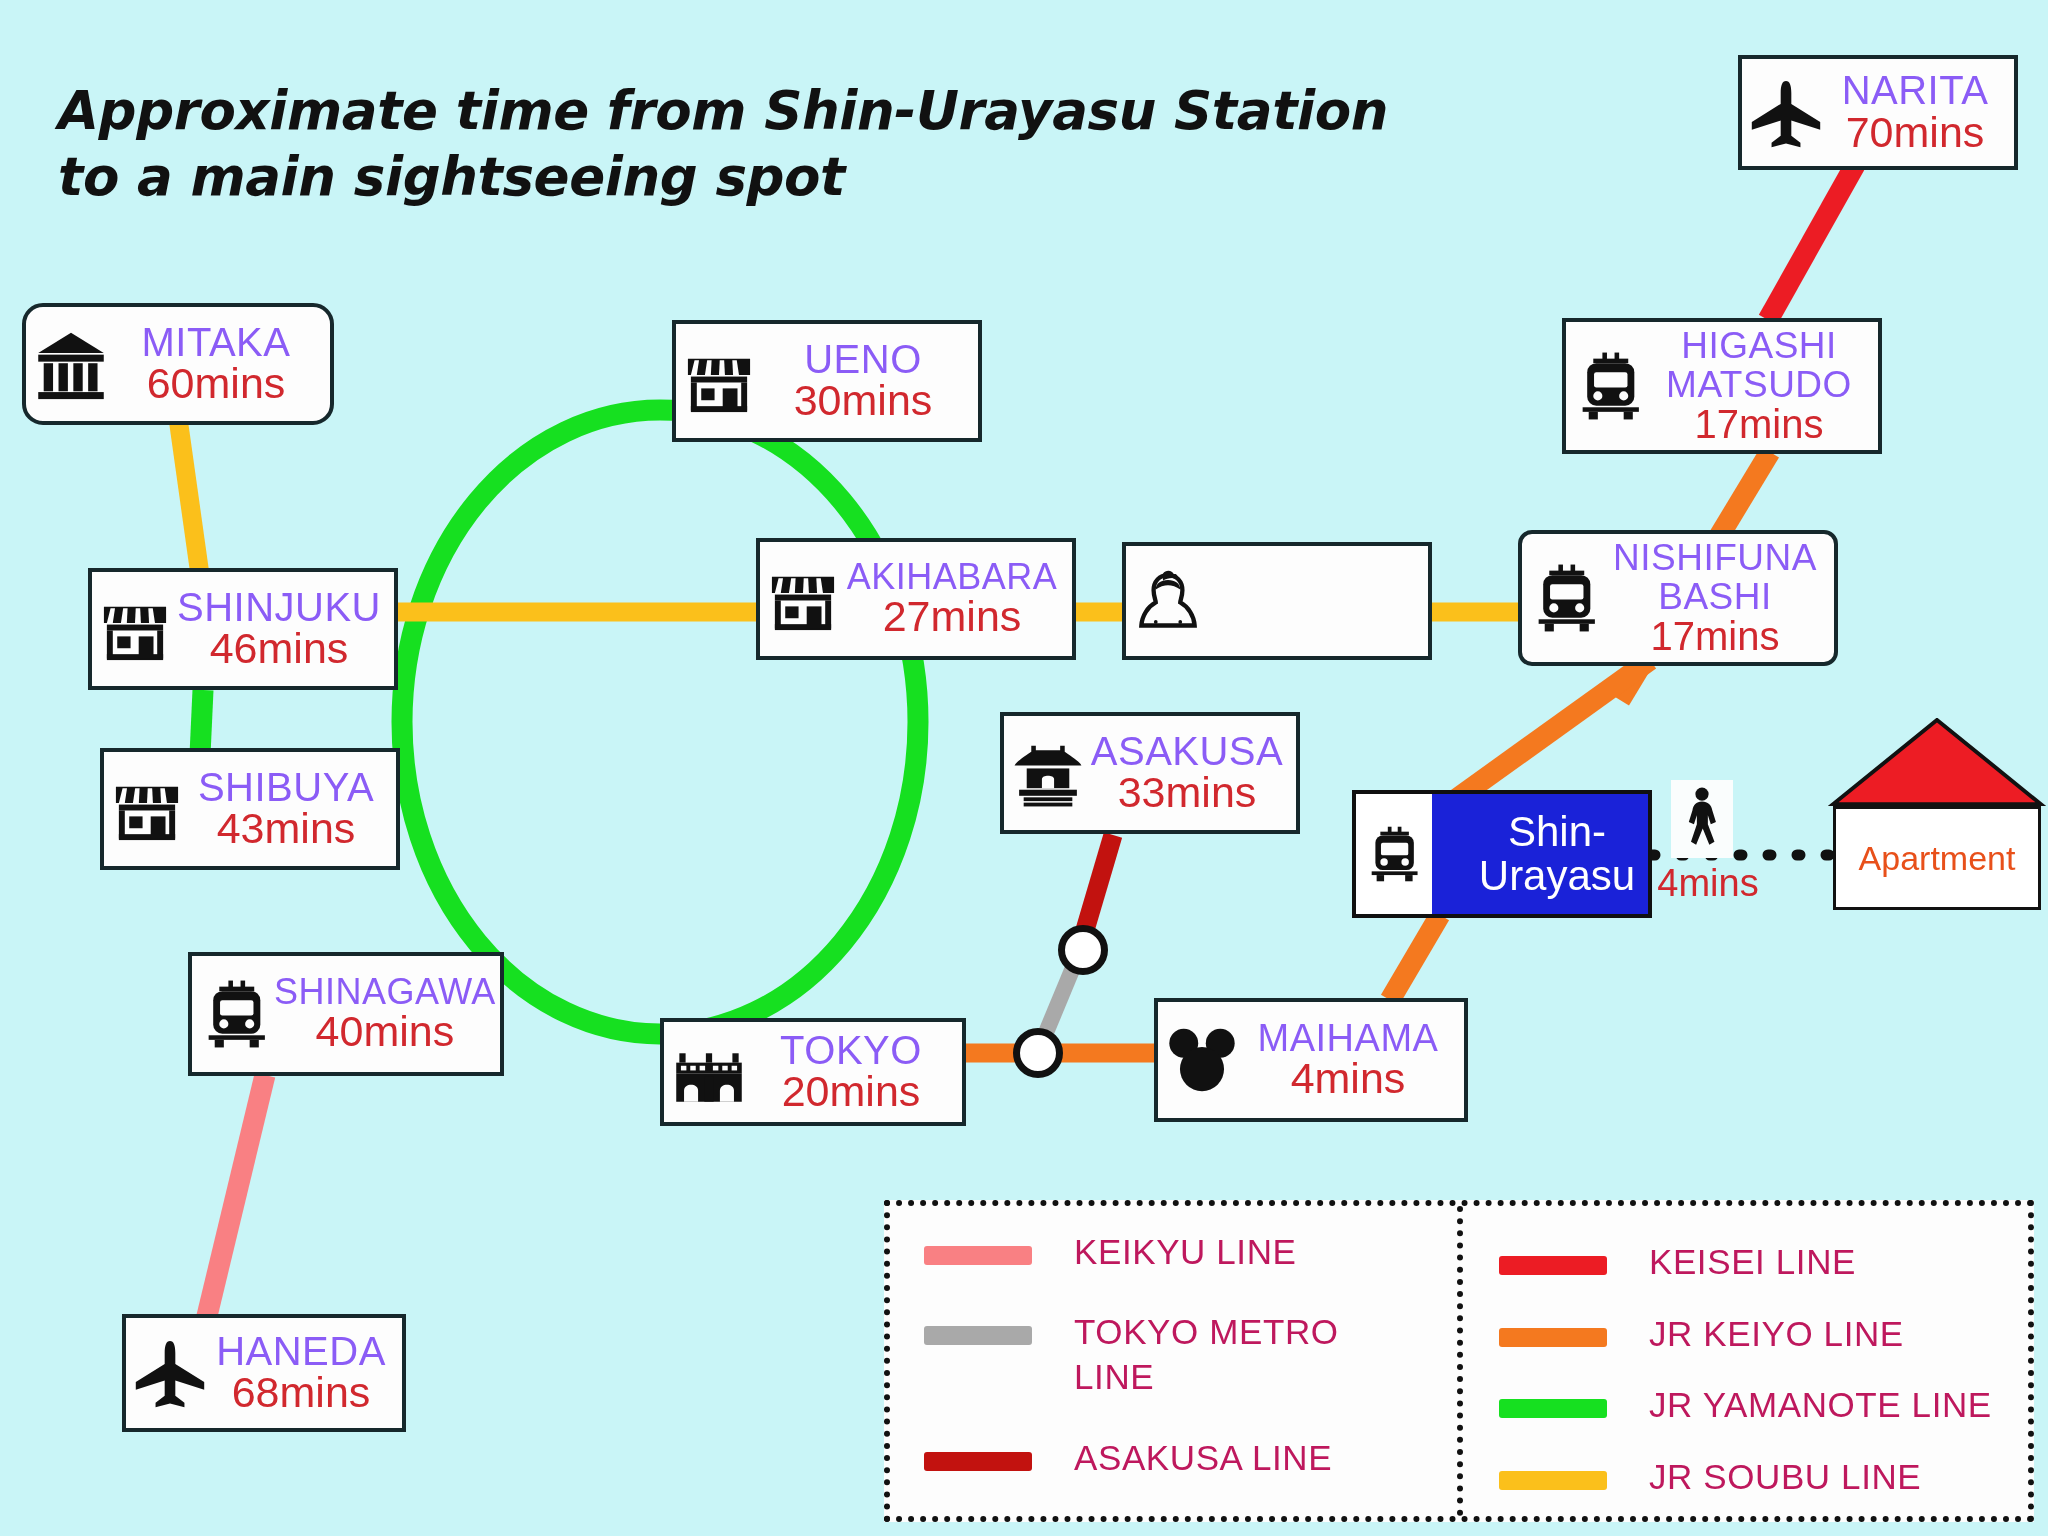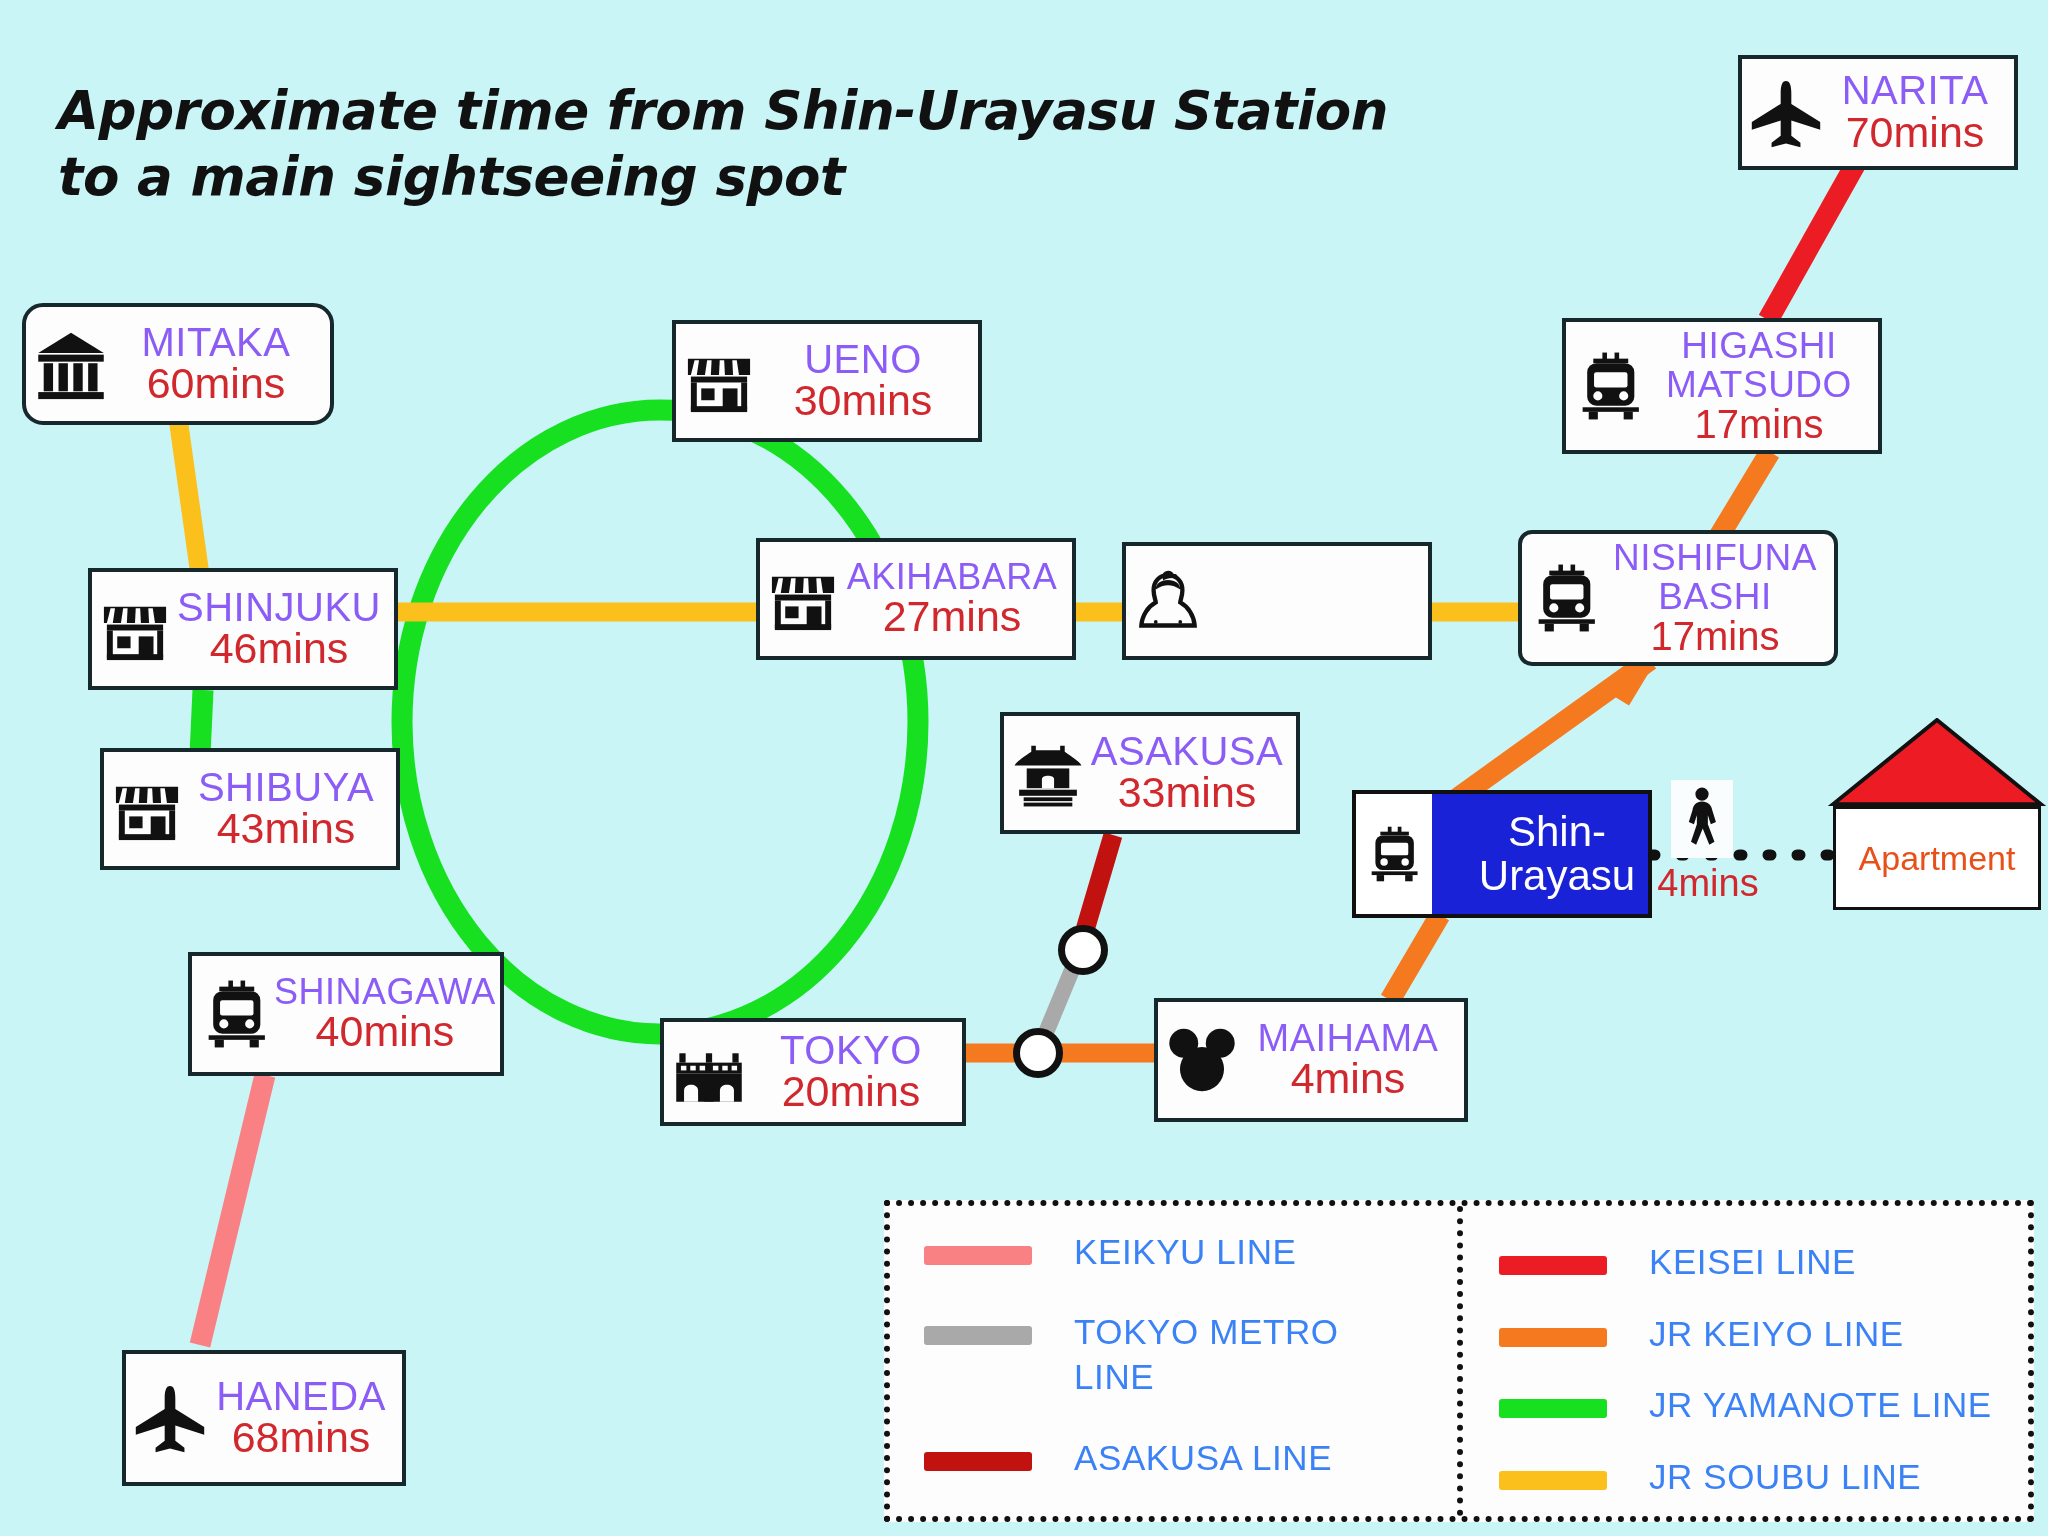--- a/index.html
+++ b/index.html
@@ -124,21 +124,21 @@
   }
   .legcol.left{width:576px;border-right:6px dotted #111;padding-left:34px;}
   .legcol.right{width:568px;padding-left:36px;}
   .legrow{display:flex;align-items:flex-start;margin-bottom:6px;}
   .legcol.left .legrow{height:80px;}
   .legcol.right .legrow{height:64px;margin-top:10px;}
   .swatch{
     flex:0 0 auto;width:108px;height:19px;border-radius:3px;margin-top:16px;
   }
   .leglabel{
-    margin-left:42px;color:#3b82f6;font-size:35px;line-height:1.28;
+    margin-left:42px;color:#be185d;font-size:35px;line-height:1.28;
     letter-spacing:0.6px;
   }
 </style>
 </head>
 <body>
 
 <div id="stage">
 
   <svg id="lines" viewBox="0 0 2048 1536">
 
@@ -428,21 +428,21 @@
         <circle cx="74" cy="28" r="19" fill="#111"></circle>
         <circle cx="50" cy="62" r="29" fill="#111"></circle>
       </svg>
     </span>
     <span class="txt">
       <span class="nm" style="font-size:38px;">MAIHAMA</span>
       <span class="mn">4mins</span>
     </span>
   </div>
 
-  <div class="box" style="left:122px;top:1350px;width:284px;height:136px;justify-content:center;">
+  <div class="box" style="left:122px;top:1314px;width:284px;height:118px;justify-content:center;">
     <span class="ico">
       <svg width="76" height="76" viewBox="0 0 100 100">
         <path d="M50 8 C55 8 57 14 57 24 L57 38 L95 62 L95 72 L57 60 L57 80 L69 89 L69 95 L50 90 L31 95 L31 89 L43 80 L43 60 L5 72 L5 62 L43 38 L43 24 C43 14 45 8 50 8 Z" fill="#111"></path>
       </svg>
     </span>
     <span class="txt">
       <span class="nm">HANEDA</span>
       <span class="mn">68mins</span>
     </span>
   </div>

